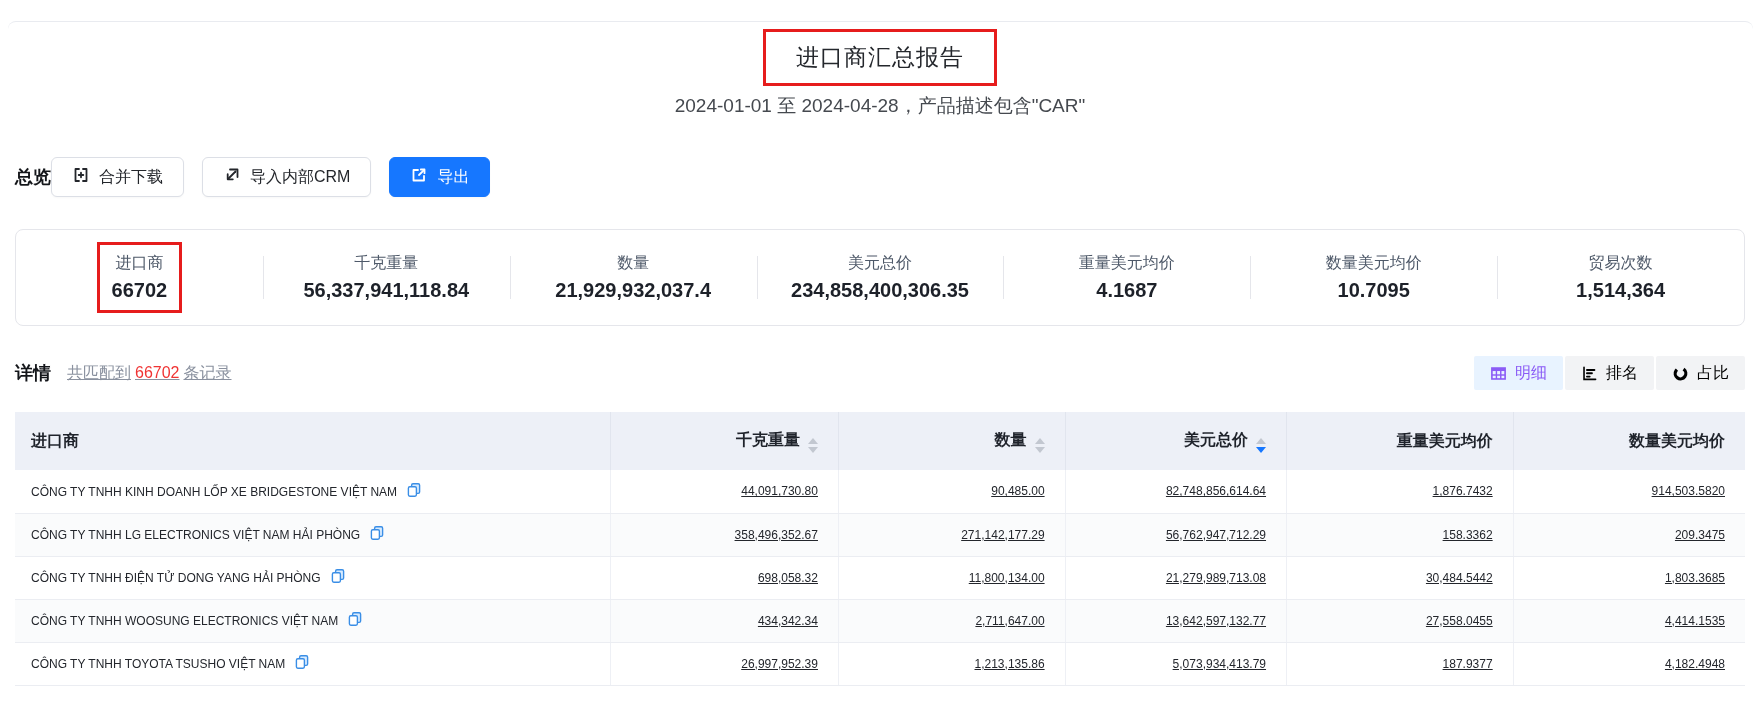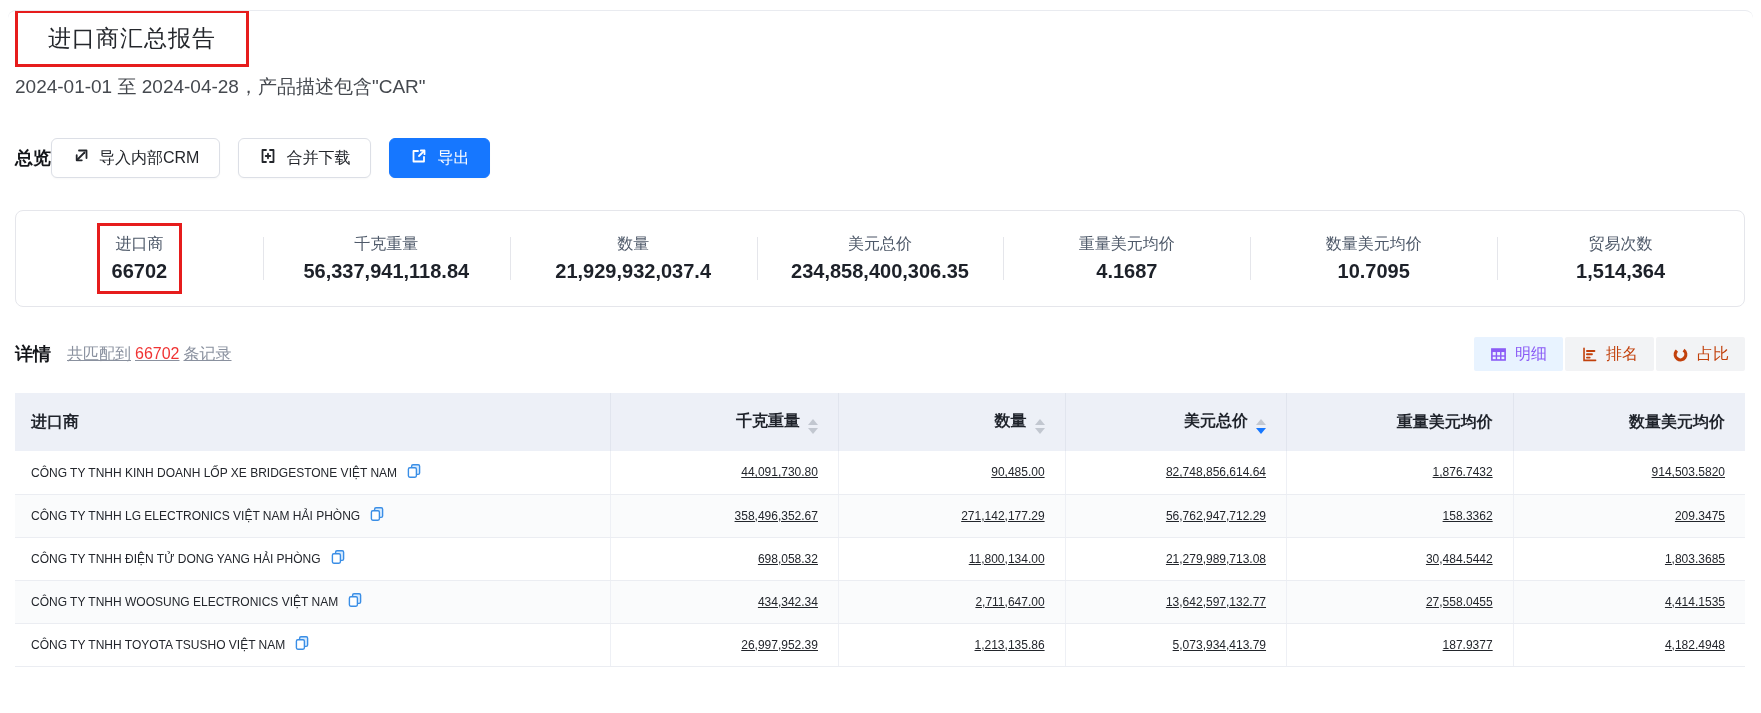--- a/index.html
+++ b/index.html
@@ -3,21 +3,21 @@
 <meta charset="utf-8">
 <style>
   * { margin:0; padding:0; box-sizing:border-box; }
   html,body { width:1761px; height:713px; overflow:hidden; background:#fff;
     font-family:"Liberation Sans","DejaVu Sans",sans-serif; color:#1d2129; }
   .page { width:100%; height:100%; padding:0 16px 0 15px; position:relative; }
   .top-line { position:absolute; top:10px; left:8px; right:8px; height:10px;
     border-top:1px solid #e9ebf0; border-radius:8px 8px 0 0; }
 
   
-  .report-header { padding-top:10px; }
+  .report-header { text-align:center; padding-top:18px;margin-top:11px; }
   .title-annotation { display:inline-block; border:3px solid var(--ann,#e61c1c); padding:10px 30px; }
   .report-header h1 { font-size:23px; font-weight:400; color:#24272c; letter-spacing:1px; }
   .report-subtitle { margin-top:7px; font-size:19px; color:#45494f; }
 
   
   .overview-bar { margin-top:38px; display:flex; align-items:center; justify-content:flex-start; }
   .overview-bar h2, .details-left h2 { font-size:18px; font-weight:700; color:#14161a; }
   .actions { display:flex; gap:18px; }
   .btn { display:inline-flex; align-items:center; gap:9px; height:40px; padding:0 20px;
     background:#fff; border:1px solid #dcdfe6; border-radius:6px; font-size:16px; color:#23262b;
@@ -37,21 +37,21 @@
   .stat-label { font-size:16px; color:#4e5969; }
   .stat-value { font-size:20px; font-weight:600; color:#1d2129; }
 
   
   .details-bar { margin-top:30px; display:flex; justify-content:space-between; }
   .details-left { display:flex; align-items:center; gap:16px; }
   .match-text { font-size:16px; color:#8a919f;text-decoration:underline; }
   .match-count { color:var(--count,#f03434); padding:0 4px; }
   .tabs { display:flex; gap:2px; }
   .tab { display:inline-flex; align-items:center; gap:8px; height:34px; padding:0 16px;
-    font-size:16px; background:var(--tab-bg,#f2f3f5); color:#c2410c; border:none; border-radius:2px;
+    font-size:16px; background:var(--tab-bg,#f2f3f5); color:#000000; border:none; border-radius:2px;
     cursor:pointer; }
   .tab.active { background:var(--tab-active-bg,#e8f3ff); color:#8b5cf6; }
 
   
   table { margin-top:22px; width:100%; border-collapse:collapse; table-layout:fixed; }
   thead th { background:var(--head-bg,#edf0f7); height:58px; font-size:16px; font-weight:700;
     color:#1f232b; text-align:right; padding:0 20px 0 0; cursor:pointer; }
   thead th:first-child { text-align:left; padding:0 0 0 16px; cursor:default; }
   thead th + th { border-left:1px solid #e1e5ee; }
   tbody td { height:43px; font-size:12px; color:#23262c; text-align:right; padding:0 20px 0 0;
@@ -79,37 +79,37 @@
     </div>
     <div class="report-subtitle">2024-01-01 至 2024-04-28，产品描述包含"CAR"</div>
   </header>
 
   <div class="overview-bar">
     <h2>总览</h2>
     <div class="actions">
       <button class="btn">
         <span>
           <svg width="18" height="18" viewBox="0 0 18 18" fill="none" stroke="currentColor" stroke-width="1.8" stroke-linecap="round" stroke-linejoin="round">
-            <path d="M7 3.5 H14.5 V11"></path>
-              <path d="M12.5 5.5 L5 13"></path>
-              <path d="M4.7 8.2 V13.3 H9.8"></path>
-          </svg>
-        </span>
-        <span>导入内部CRM</span>
-      </button>
-      <button class="btn">
-        <span>
-          <svg width="18" height="18" viewBox="0 0 18 18" fill="none" stroke="currentColor" stroke-width="1.8" stroke-linecap="round" stroke-linejoin="round">
             <path d="M7 3 H3.5 V15 H7"></path>
               <path d="M11 3 H14.5 V15 H11"></path>
               <path d="M9 6.7 V11.3"></path>
               <path d="M6.7 9 H11.3"></path>
           </svg>
         </span>
         <span>合并下载</span>
+      </button>
+      <button class="btn">
+        <span>
+          <svg width="18" height="18" viewBox="0 0 18 18" fill="none" stroke="currentColor" stroke-width="1.8" stroke-linecap="round" stroke-linejoin="round">
+            <path d="M7 3.5 H14.5 V11"></path>
+              <path d="M12.5 5.5 L5 13"></path>
+              <path d="M4.7 8.2 V13.3 H9.8"></path>
+          </svg>
+        </span>
+        <span>导入内部CRM</span>
       </button>
       <button class="btn primary">
         <span>
           <svg width="18" height="18" viewBox="0 0 18 18" fill="none" stroke="currentColor" stroke-width="1.8" stroke-linecap="round" stroke-linejoin="round">
             <path d="M8 4 H3.5 V14.5 H14 V10"></path>
               <path d="M10.8 3.5 H14.5 V7.2"></path>
               <path d="M14.2 3.8 L9 9"></path>
           </svg>
         </span>
         <span>导出</span>

